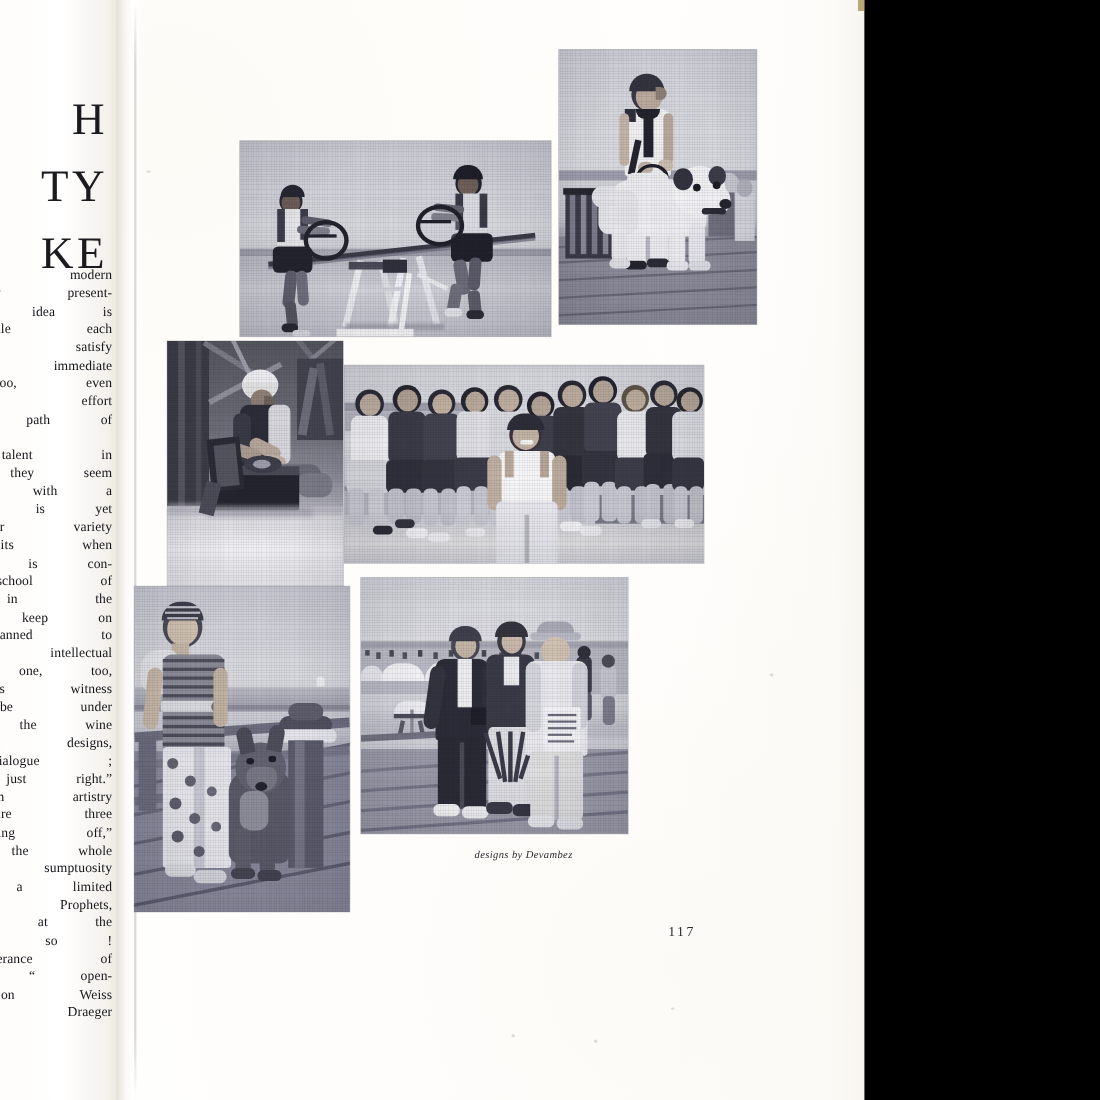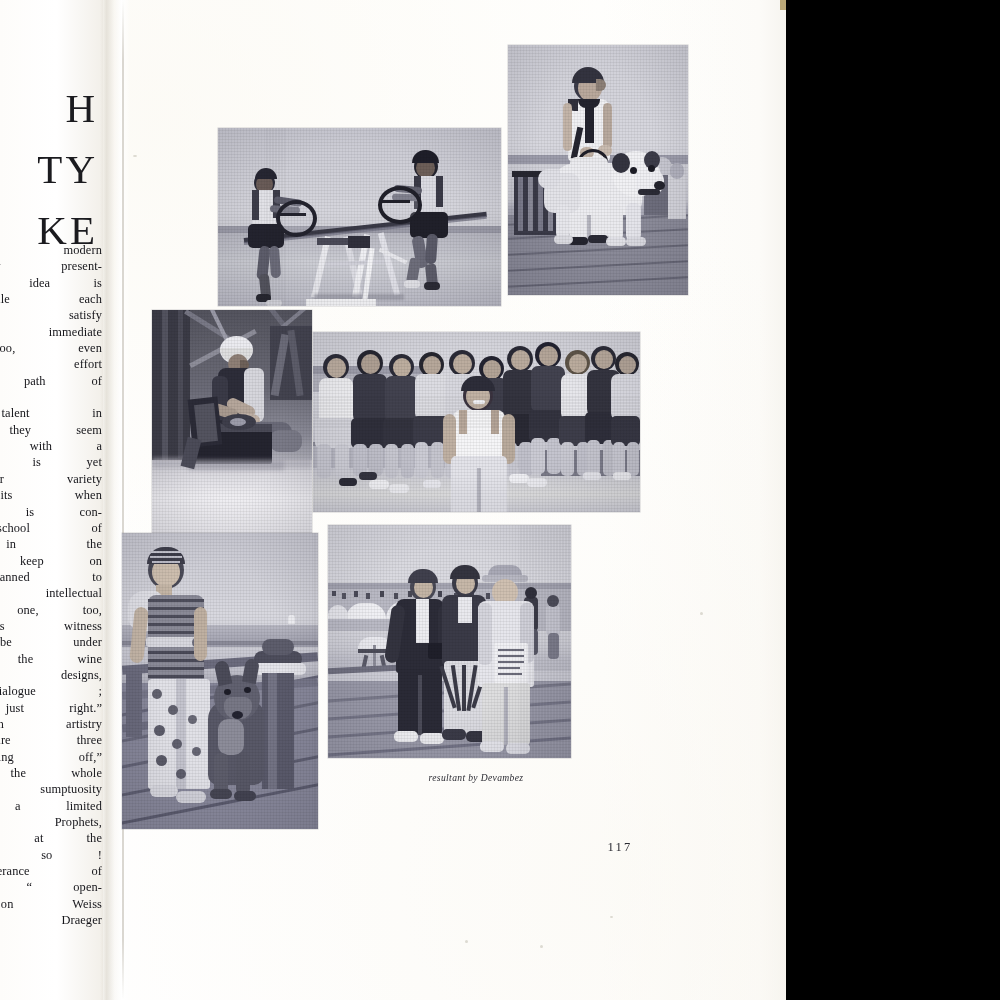--- a/index.html
+++ b/index.html
@@ -788,21 +788,21 @@
     <div class="ink" style="left:154px;top:158px;width:48px;height:62px;background:#dededf;border-radius:4px;"></div>
     <div class="ink" style="left:176px;top:162px;width:4px;height:58px;background:#b4b4bf;"></div>
     <div class="ink" style="left:152px;top:216px;width:24px;height:11px;background:#e8e8ee;border-radius:5px;"></div>
     <div class="ink" style="left:178px;top:218px;width:24px;height:11px;background:#e2e2e9;border-radius:5px;"></div>
 
     <div class="halftone"></div>
     <div class="vign"></div>
   </div>
 
   <div class="caption">
-    <div>resultant by Devambez</div>
+    <div>designs by Devambez</div>
   </div>
 
   <div class="folio">117</div>
 
   <div class="scan-edge-warm"></div>
   <div class="scan-black-right"></div>
 
 </div>
 
 </body></html>

